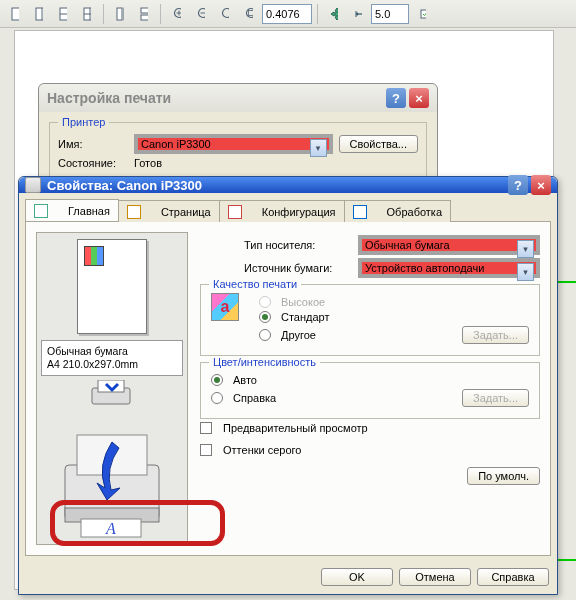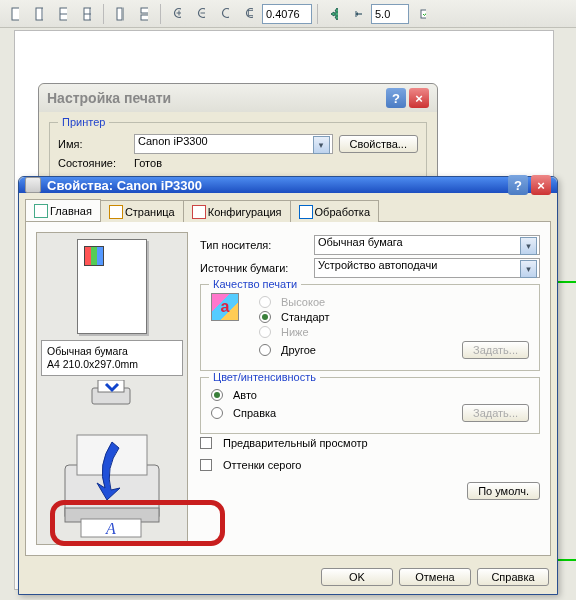--- a/index.html
+++ b/index.html
@@ -107,22 +107,22 @@
     background: #ece9d8;
     padding: 0 4px;
     color: #24c;
     font-size: 11px;
   }
   .row { display: flex; align-items: center; margin: 3px 0; gap: 6px; }
   .lbl { width: 70px; }
   .combo {
     flex: 1;
     height: 20px;
-    border: 1px solid #a3a3a3;
-    background: #ffffff;
+    border: 4px solid #a3a3a3;
+    background: #ef4444;
     font-size: 11px;
     padding: 0 3px;
     position: relative;
   }
   .combo::after {
     content: "▾";
     position: absolute;
     right: 2px; top: 1px;
     width: 15px; height: 16px;
     background: linear-gradient(#e6eef9,#bdd3ee);
@@ -182,21 +182,21 @@
     background: #ece9d8;
   }
   .tab {
     padding: 3px 8px;
     border: 1px solid #aca899;
     border-bottom: none;
     background: #ece9d8;
     font-size: 11px;
     display: inline-flex;
     align-items: center;
-    gap: 2px;
+    gap: 20px;
     margin-right: -1px;
     position: relative;
     top: 1px;
   }
   .tab.active {
     background: #fcfcfb;
     top: 0;
     padding-top: 4px;
     z-index: 2;
   }
@@ -257,21 +257,21 @@
     z-index: 20;
     pointer-events: none;
   }
   .printer-big {
     width: 110px; height: 120px;
     margin: 10px auto 0 auto;
     position: relative;
   }
   .settings-col { flex:1; }
   .srow { display:flex; align-items:center; margin:3px 0; gap:6px;}
-  .slabel { width: 108px; }
+  .slabel { width: 108px; margin-left: 44px; }
   .fieldset {
     border: 1px solid #bdbdaf;
     padding: 8px 10px;
     margin-top: 6px;
     position: relative;
   }
   .fieldset .flegend {
     position:absolute; top:-7px; left:8px;
     background:#fcfcfb; padding:0 4px;
     color:#24c; font-size:11px;
@@ -519,24 +519,20 @@
             <div class="color-thumb">a</div>
             <div style="flex:1">
               <div class="srow">
                   <span class="radio disabled"></span>
                   <span class="dtext">Высокое</span>
                 </div>
               <div class="srow">
                   <span class="radio checked"></span>
                   <span>Стандарт</span>
                 </div>
-              <div class="srow">
-                  <span class="radio disabled"></span>
-                  <span class="dtext">Ниже</span>
-                </div>
               <div class="srow" style="align-items:center">
                 <span class="radio"></span>
                 <span>Другое</span>
                 <span class="spacer"></span>
                 <button class="btn disabled">Задать...</button>
               </div>
             </div>
           </div>
         </div>
 

